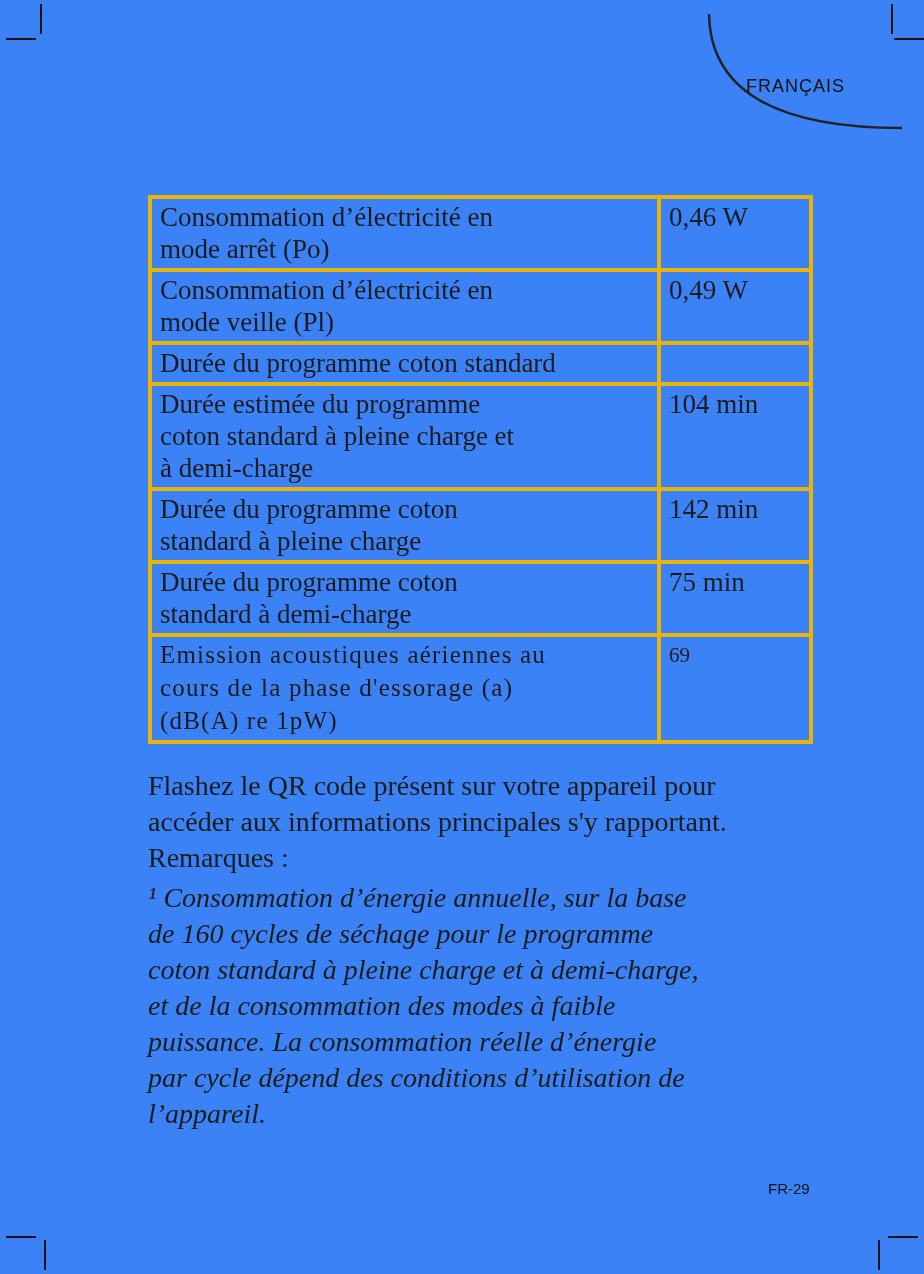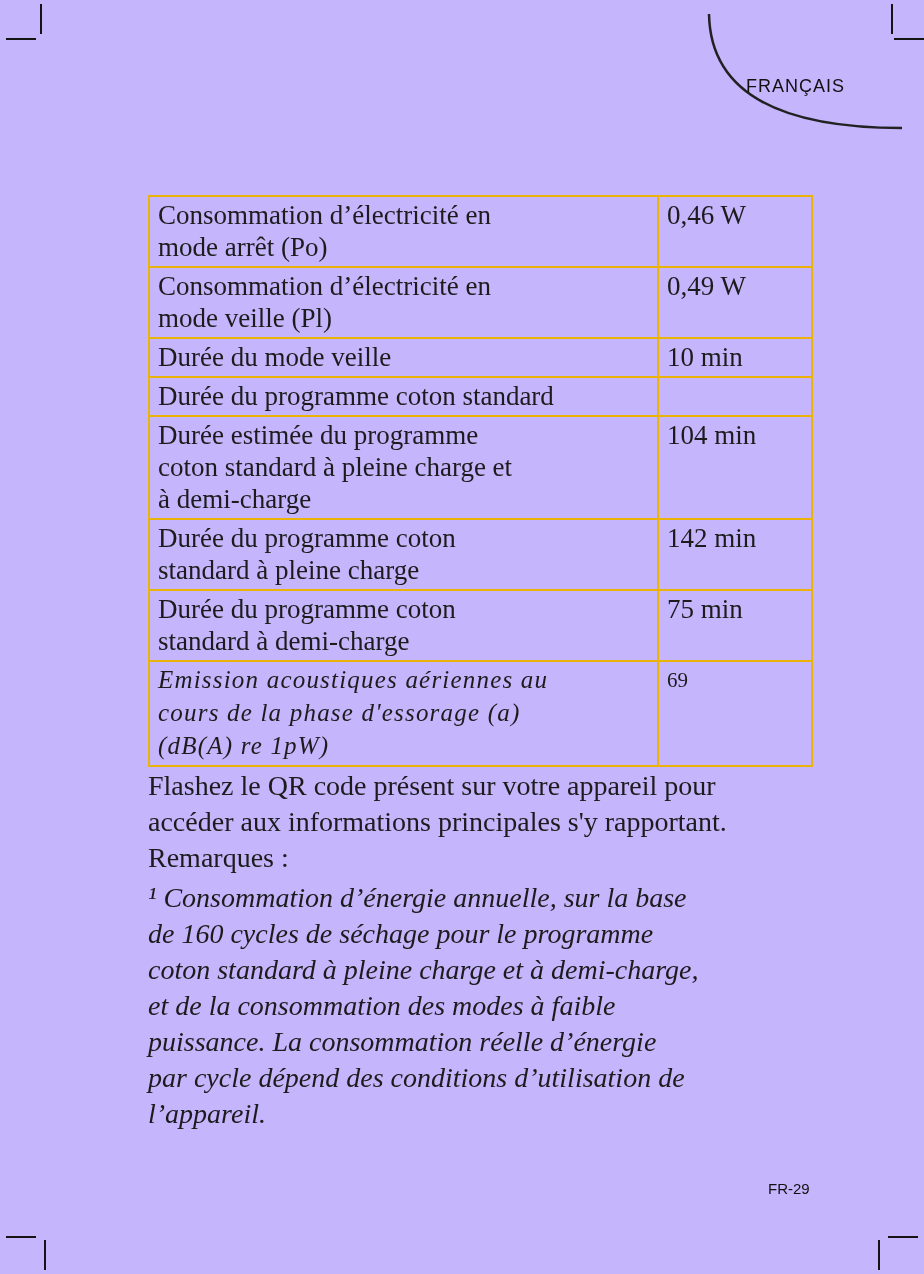--- a/index.html
+++ b/index.html
@@ -1,21 +1,21 @@
 <!DOCTYPE html>
 <html><head>
 <meta charset="utf-8">
 <style>
   * { margin: 0; padding: 0; box-sizing: border-box; }
   html, body { background: #ffffff; }
   .page {
     position: relative;
     width: 924px;
     height: 1274px;
-    background: #c4b5fd;
+    background: #3b82f6;
     font-family: "Liberation Serif", serif;
     color: #1c1c1c;
     overflow: hidden;
   }
 
   
   .crop { position: absolute; background: #141414; }
   .crop-tl-h { left: 6px;   top: 38px;   width: 30px; height: 2px; }
   .crop-tl-v { left: 40px;  top: 4px;    width: 2px;  height: 30px; }
   .crop-tr-v { left: 891px; top: 4px;    width: 2px;  height: 30px; }
@@ -40,41 +40,40 @@
   
   .spec-table {
     position: absolute;
     left: 148px;
     top: 195px;
     width: 665px;
     border-collapse: collapse;
     table-layout: fixed;
   }
   .spec-table td {
-    border: 2px solid #eab308;
+    border: 4px solid #eab308;
     vertical-align: top;
     white-space: pre-line;
   }
   .label-cell {
     width: 509px;
     font-size: 27px;
     line-height: 32px;
     padding: 2px 8px 3px 8px;
   }
   .value-cell {
     font-size: 27px;
     line-height: 32px;
     padding: 2px 6px 3px 8px;
   }
   .spec-table tr:last-child .label-cell {
     font-size: 25px;
     letter-spacing: 1.2px;
     line-height: 33px;
     padding-top: 1px;
-    font-style: italic;
   }
   .spec-table tr:last-child .value-cell {
     font-size: 21px;
   }
 
   
   .bodytext {
     position: absolute;
     left: 148px;
     top: 768px;
@@ -122,24 +121,20 @@
           <td class="label-cell">Consommation d’électricité en
 mode arrêt (Po)</td>
           <td class="value-cell">0,46 W</td>
         </tr>
         <tr>
           <td class="label-cell">Consommation d’électricité en
 mode veille (Pl)</td>
           <td class="value-cell">0,49 W</td>
         </tr>
         <tr>
-          <td class="label-cell">Durée du mode veille</td>
-          <td class="value-cell">10 min</td>
-        </tr>
-        <tr>
           <td class="label-cell">Durée du programme coton standard</td>
           <td class="value-cell"></td>
         </tr>
         <tr>
           <td class="label-cell">Durée estimée du programme
 coton standard à pleine charge et
 à demi-charge</td>
           <td class="value-cell">104 min</td>
         </tr>
         <tr>

